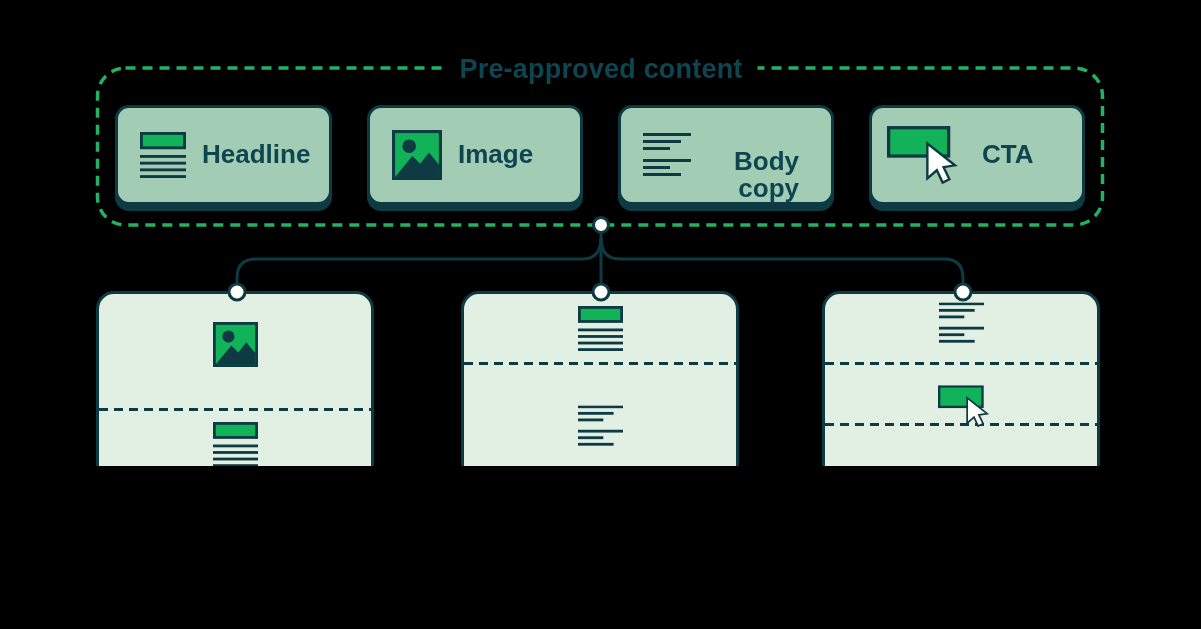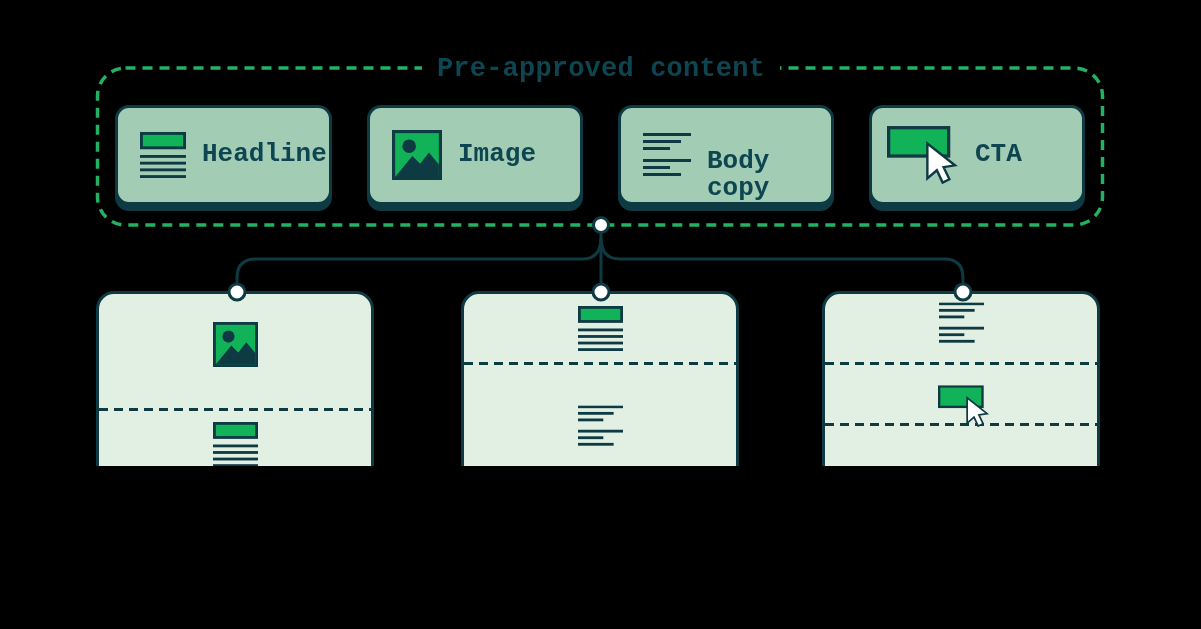--- a/index.html
+++ b/index.html
@@ -1,21 +1,21 @@
 <!DOCTYPE html>
 <html style="--dark-teal: #0e3a43; --text-teal: #0d4550; --green: #12b259; --dash-green: #24b163; --card-fill: #a3ccb4; --box-fill: #e2f0e3; --node-fill: #ffffff; --background: #000000;"><head>
 <meta charset="utf-8">
 <style>
   :root{
     --dark-teal:#0e3a43; --text-teal:#0d4550; --green:#12b259; --dash-green:#24b163;
     --card-fill:#a3ccb4; --box-fill:#e2f0e3; --node-fill:#ffffff; --background:#000000;
   }
   html,body{margin:0;padding:0;background:var(--background);}
   .canvas{position:relative;width:1201px;height:466px;background:var(--background);overflow:hidden;
-          font-family:Liberation Mono, monospace;}
+          font-family:Liberation Sans, sans-serif;text-align:right;}
   svg.overlay{position:absolute;left:0;top:0;pointer-events:none;}
   .diagram-title{position:absolute;top:54px;left:601px;transform:translateX(-50%);
     background:var(--background);padding:0 15px;color:var(--text-teal);
     font-size:27px;font-weight:bold;letter-spacing:.2px;white-space:nowrap;z-index:3;}
   
   .card{position:absolute;top:105px;width:216px;height:100px;box-sizing:border-box;
     background:var(--card-fill);border:3px solid var(--dark-teal);border-radius:14px;
     box-shadow:0 6px 0 0 var(--dark-teal);display:flex;align-items:center;
     padding-left:22px;gap:16px;z-index:2;}
   .card-label{color:var(--text-teal);font-size:26px;font-weight:bold;line-height:1.05;}
@@ -93,21 +93,21 @@
 
   <div class="card" style="left:618px;">
     <span class="icon">
       <svg width="48" height="44" viewBox="0 0 48 44">
           <use href="#sym-bodycopy" xlink:href="#sym-bodycopy"></use>
         </svg>
     </span>
     <span class="card-label" style="max-width:92px;margin-top:40px;">Body copy</span>
   </div>
 
-  <div class="card" style="left:869px;padding-left:15px;gap:16px;">
+  <div class="card" style="left:869px;padding-left:15px;gap:23px;">
     <span class="icon">
       <svg width="72" height="59" viewBox="0 0 66 54">
           <use href="#sym-cta" xlink:href="#sym-cta"></use>
         </svg>
     </span>
     <span class="card-label">CTA</span>
   </div>
 
   <div class="layout-box" style="left:96px;">
     <div class="divider" style="top:114px;"></div>

